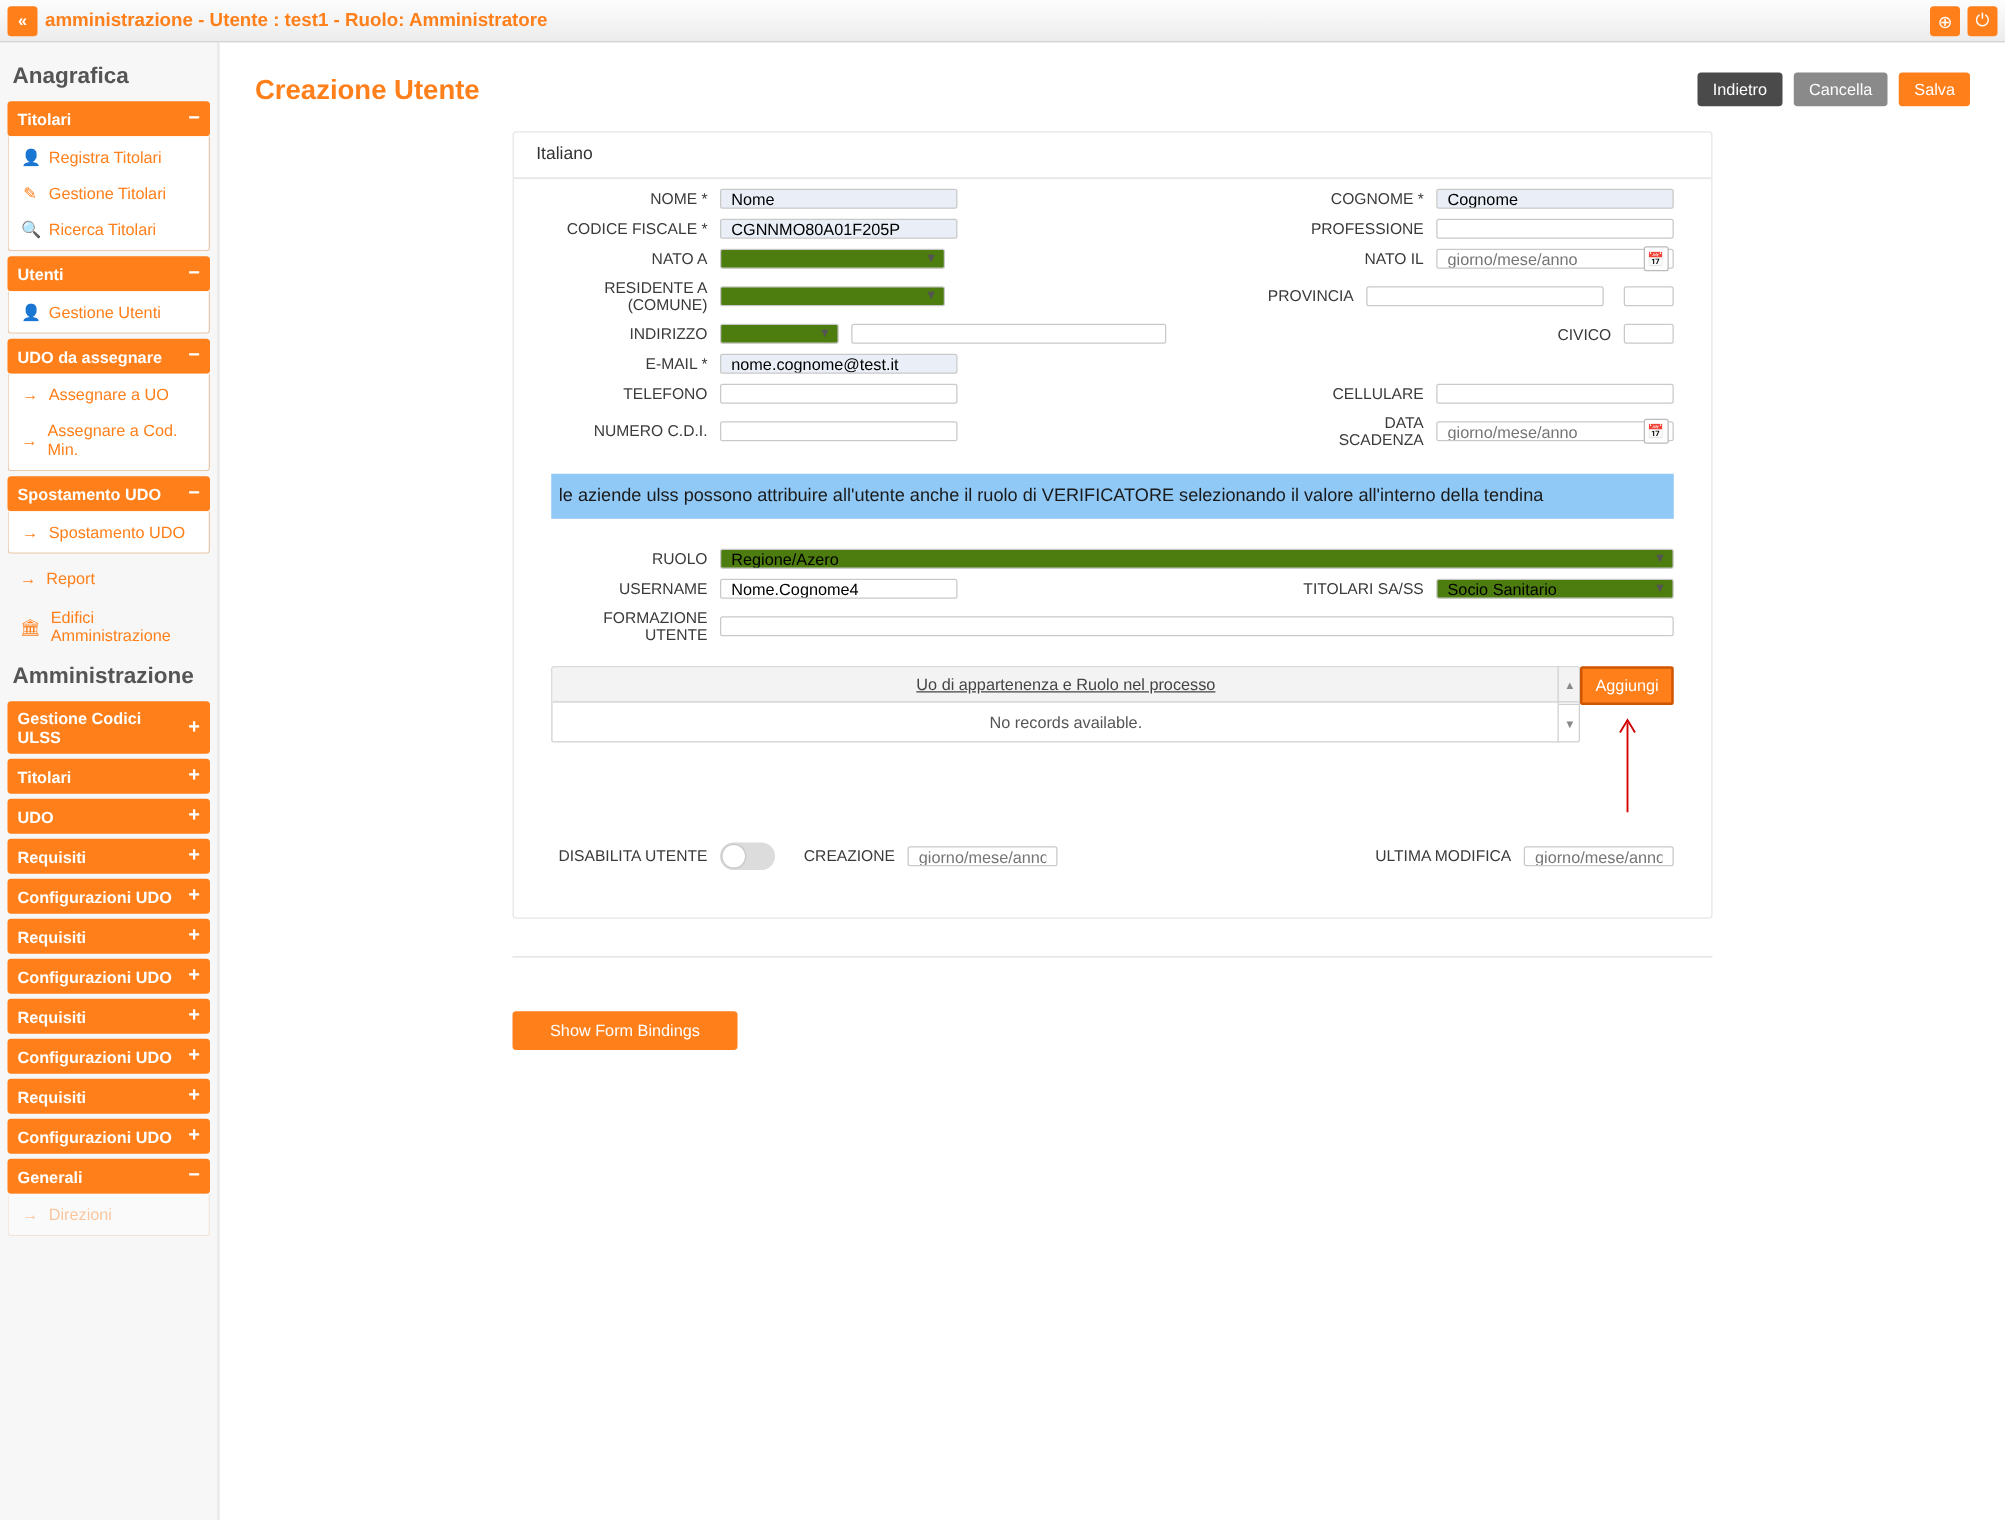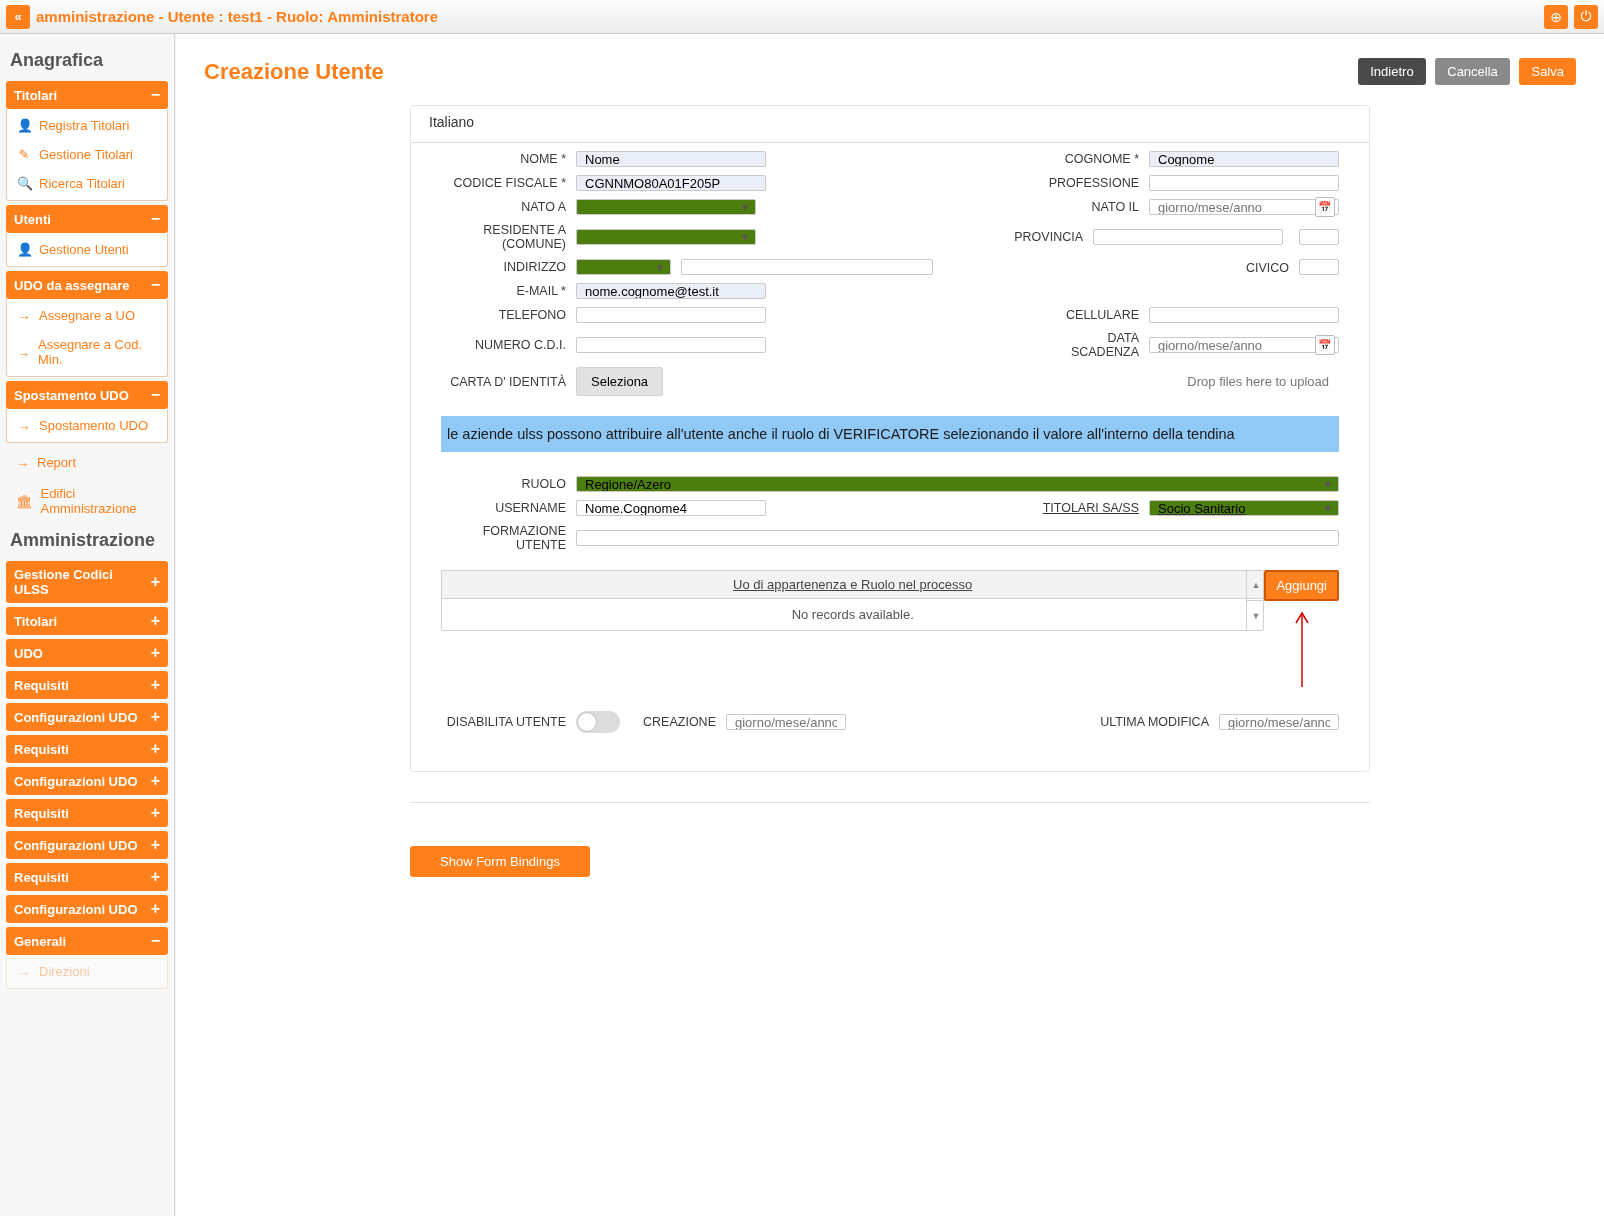--- a/index.html
+++ b/index.html
@@ -323,48 +323,39 @@
             </div>
           <div class="field" style="margin-left:auto;">
               <div class="label right-col">DATA SCADENZA</div>
             <div class="date-wrap">
                 <input class="ctrl w190" placeholder="giorno/mese/anno" style="">
                 <span class="cal-icon">📅</span>
               </div>
             </div>
         </div>
 
-        <div class="form-row">
-          <div class="field" style="flex:1;">
-              <div class="label left-col">CARTA D' IDENTITÀ</div>
-            <div class="file-row" style="flex:1;">
-              <button class="file-btn">Seleziona</button>
-              <div class="dropzone">Drop files here to upload</div>
-            </div>
-          </div>
-        </div>
 
         <div class="highlight-note">le aziende ulss possono attribuire all'utente anche il ruolo di VERIFICATORE selezionando il valore all'interno della tendina</div>
 
         <div class="form-row">
           <div class="field" style="flex:1;">
               <div class="label left-col">RUOLO</div>
             <div class="sel" style="flex:1;">
                 <input class="ctrl grey" style="flex: 1 1 0%; width: 100%;" value="Regione/Azero">
                 <span class="caret">▼</span>
               </div>
             </div>
         </div>
 
         <div class="form-row">
           <div class="field">
               <div class="label left-col">USERNAME</div>
             <input class="ctrl w190" value="Nome.Cognome4" style="">
             </div>
-          <div class="field" style="margin-left:auto;text-decoration:underline;">
+          <div class="field" style="margin-left:auto;">
               <div class="label right-col">TITOLARI SA/SS</div>
             <div class="sel">
                 <input class="ctrl grey w190" value="Socio Sanitario" style="">
                 <span class="caret">▼</span>
               </div>
             </div>
         </div>
 
         <div class="form-row">
           <div class="field" style="flex:1;">

